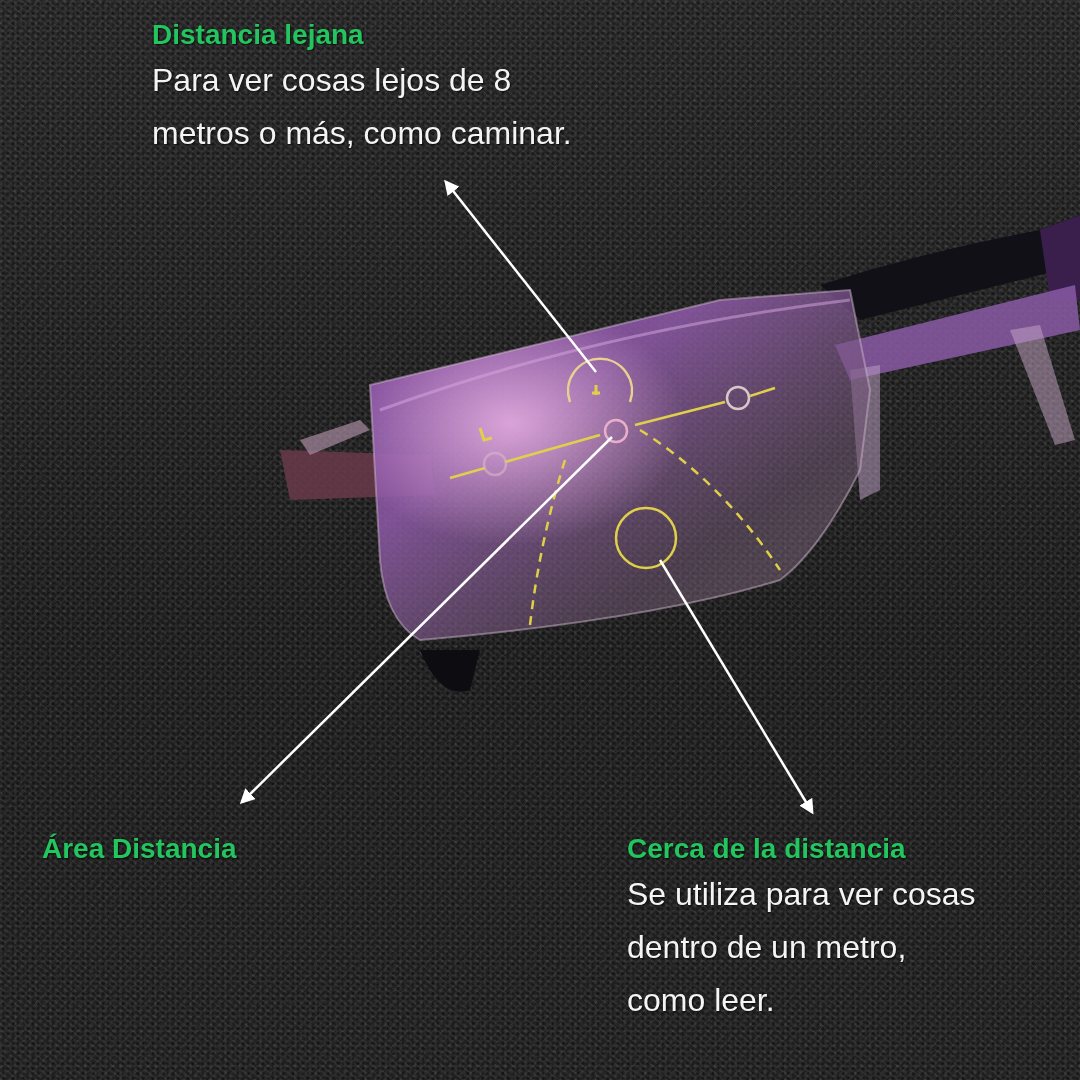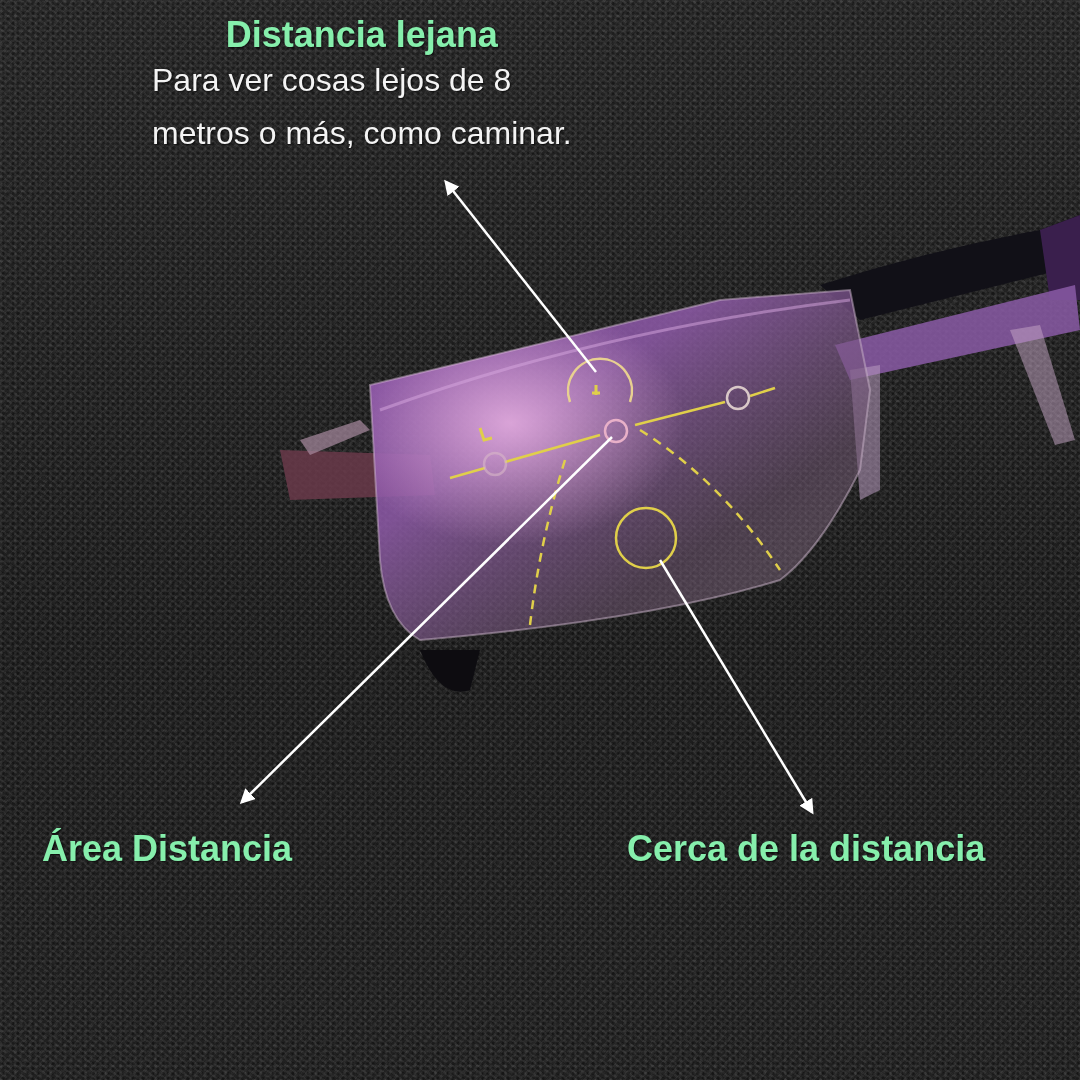--- a/index.html
+++ b/index.html
@@ -14,23 +14,22 @@
     background:
       radial-gradient(circle at 20% 30%, rgba(255,255,255,0.05) 0 1px, transparent 2px) 0 0/7px 7px,
       radial-gradient(circle at 60% 70%, rgba(0,0,0,0.35) 0 1px, transparent 2px) 0 0/5px 5px,
       repeating-linear-gradient(35deg, rgba(255,255,255,0.04) 0 2px, rgba(0,0,0,0.08) 2px 5px),
       repeating-linear-gradient(-50deg, rgba(255,255,255,0.03) 0 3px, rgba(0,0,0,0.06) 3px 7px),
       linear-gradient(180deg, #2b2b2b, #222 60%, #262626);
   }
   svg.scene { position: absolute; left: 0; top: 0; width: 1080px; height: 1080px; }
   .callout { position: absolute; }
   .callout .title {
-    color: #86efac; font-weight: bold; font-size: 36px; line-height: 38px;
+    color: #22c55e; font-weight: bold; font-size: 28px; line-height: 38px;
     text-shadow: 1px 1px 2px rgba(0,0,0,0.7);
-    text-align: center;
   }
   .callout .body {
     color: #f4f4f4; font-size: 32px; line-height: 53px;
     text-shadow: 1px 1px 2px rgba(0,0,0,0.7);
     white-space: pre-line;
   }
   #c-far  { left: 152px; top: 16px; }
   #c-prog { left: 42px;  top: 830px; }
   #c-near { left: 615px; top: 830px; margin-left: 12px; }
 </style>
@@ -107,13 +106,16 @@
   <div class="body">Para ver cosas lejos de 8
 metros o más, como caminar.</div>
 </div>
 
 <div class="callout" id="c-prog">
   <div class="title">Área Distancia</div>
 </div>
 
 <div class="callout" id="c-near">
   <div class="title">Cerca de la distancia</div>
+  <div class="body">Se utiliza para ver cosas
+dentro de un metro,
+como leer.</div>
 </div>
 
 </body></html>

